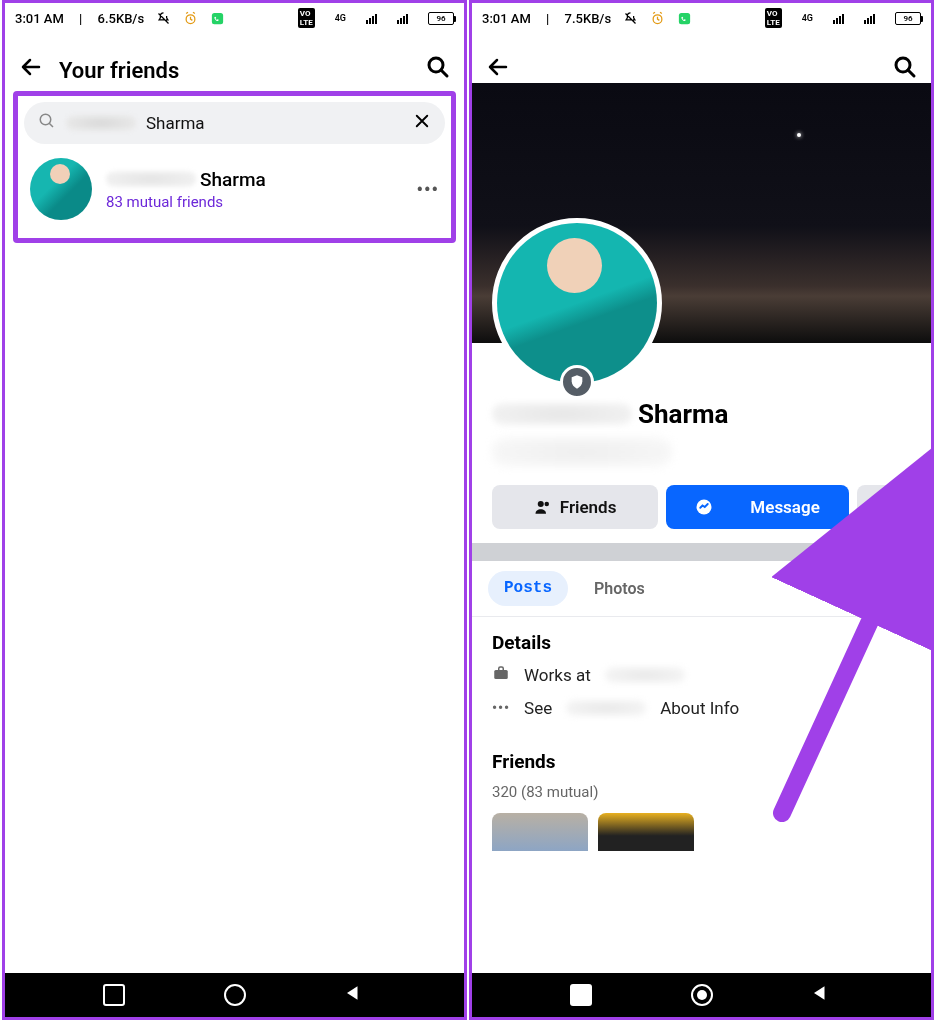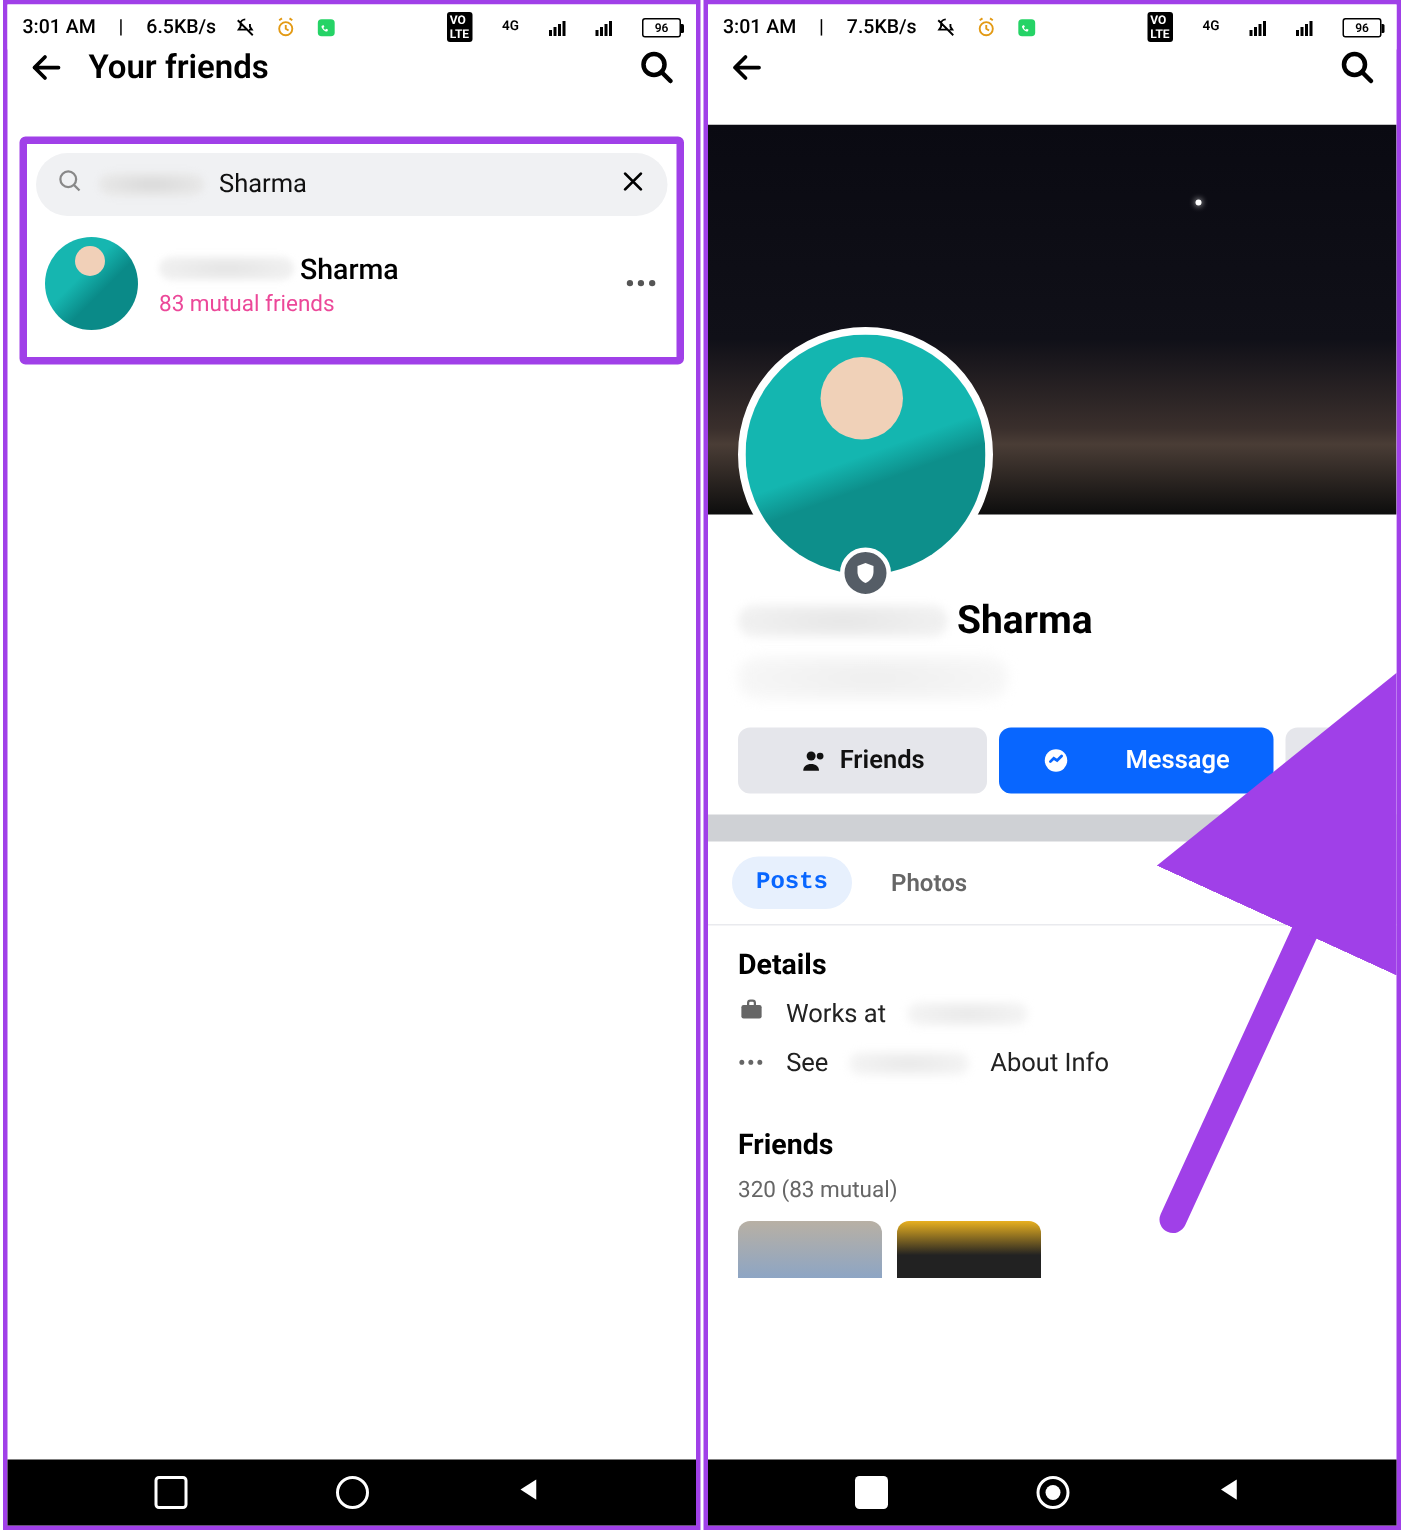--- a/index.html
+++ b/index.html
@@ -20,42 +20,42 @@
   .signal-bars { display: inline-flex; align-items: flex-end; gap: 1px; height: 12px; }
   .signal-bars span { width: 2px; background: #000; }
   .signal-bars span:nth-child(1){height:4px}
   .signal-bars span:nth-child(2){height:6px}
   .signal-bars span:nth-child(3){height:8px}
   .signal-bars span:nth-child(4){height:10px}
   .batt { border: 1px solid #000; width: 26px; height: 13px; border-radius: 2px; position: relative; display: inline-flex; align-items: center; justify-content: center; font-size: 8px; font-weight: 600; }
   .batt::after { content:""; position:absolute; right:-3px; top:3px; width:2px; height:6px; background:#000; border-radius: 0 1px 1px 0; }
 
   
-  .app-header { height: 50px; display: flex; align-items: flex-start; padding: 0 14px; gap: 16px; }
+  .app-header { height: 50px; display: flex; align-items: flex-end; padding: 0 14px; gap: 16px; }
   .back-arrow svg { width: 24px; height: 24px; }
   .header-title { font-size: 22px; font-weight: 600; flex: 1; }
   .search-ic svg { width: 24px; height: 24px; stroke-width: 3; }
 
   
   .left-content { padding: 8px 8px 0 8px; }
   .highlight-box { border: 5px solid #a040e8; border-radius: 4px; padding: 6px 6px 18px 6px; }
   .search-pill { background: #f0f1f3; border-radius: 30px; height: 42px; display: flex; align-items: center; padding: 0 14px; gap: 10px; }
   .search-pill .mag svg { width: 18px; height: 18px; fill: #888; }
   .search-pill .blurred { width: 70px; height: 16px; background: radial-gradient(#d9d9d9, #eee); border-radius: 8px; filter: blur(2px); }
   .search-pill .qtext { font-size: 17px; color: #111; }
   .search-pill .clear-x { margin-left: auto; }
   .search-pill .clear-x svg { width: 18px; height: 18px; }
 
   .result-row { display: flex; align-items: center; gap: 14px; padding: 14px 6px 0 6px; }
   .avatar-sm { width: 62px; height: 62px; border-radius: 50%; background: linear-gradient(135deg,#16b6b0 40%, #0a8a88 60%); position: relative; overflow: hidden; flex-shrink: 0; }
   .avatar-sm::after { content:""; position:absolute; top:6px; left:20px; width:20px; height:20px; background:#f1d0b8; border-radius:50%; }
   .result-txt .name { display:flex; align-items:center; gap:4px; }
   .result-txt .name .blurred { width: 90px; height: 16px; background: radial-gradient(#e4e4e4,#f5f5f5); border-radius:8px; filter: blur(2px); }
   .result-txt .name .vis { font-size: 19px; font-weight: 500; }
-  .result-txt .sub { font-size: 15px; color: #ec4899; margin-top: 2px; }
+  .result-txt .sub { font-size: 15px; color: #6d28d9; margin-top: 2px; }
   .more-dots { margin-left:auto; color:#555; font-size: 18px; letter-spacing: 1px; font-weight: 700; }
 
   
   .right-content { position: relative; flex: 1; display: flex; flex-direction: column; overflow: hidden; }
   .cover { height: 260px; background: linear-gradient(#0a0a12 0%, #101018 55%, #3a2f2c 78%, #4a3d36 82%, #0d0d0d 100%); position: relative; }
   .moon { position:absolute; top:50px; right:130px; width:4px; height:4px; background:#fff; border-radius:50%; box-shadow: 0 0 4px #fff; }
   .profile-circle { position:absolute; left: 20px; top: 135px; width: 170px; height: 170px; border-radius: 50%; background:#fff; border: 5px solid #fff; overflow: hidden; }
   .profile-circle .bod { width:100%; height:100%; background: linear-gradient(160deg,#14b6b0 50%, #0d8f8b 60%); position: relative; }
   .profile-circle .bod::after { content:""; position:absolute; top:15px; left:50px; width:55px; height:55px; background:#f0d1b8; border-radius:50%; }
   .shield-badge { position:absolute; left: 88px; top: 282px; width: 34px; height: 34px; background: #555d66; border-radius: 50%; display:flex; align-items:center; justify-content:center; border: 3px solid #fff; }

